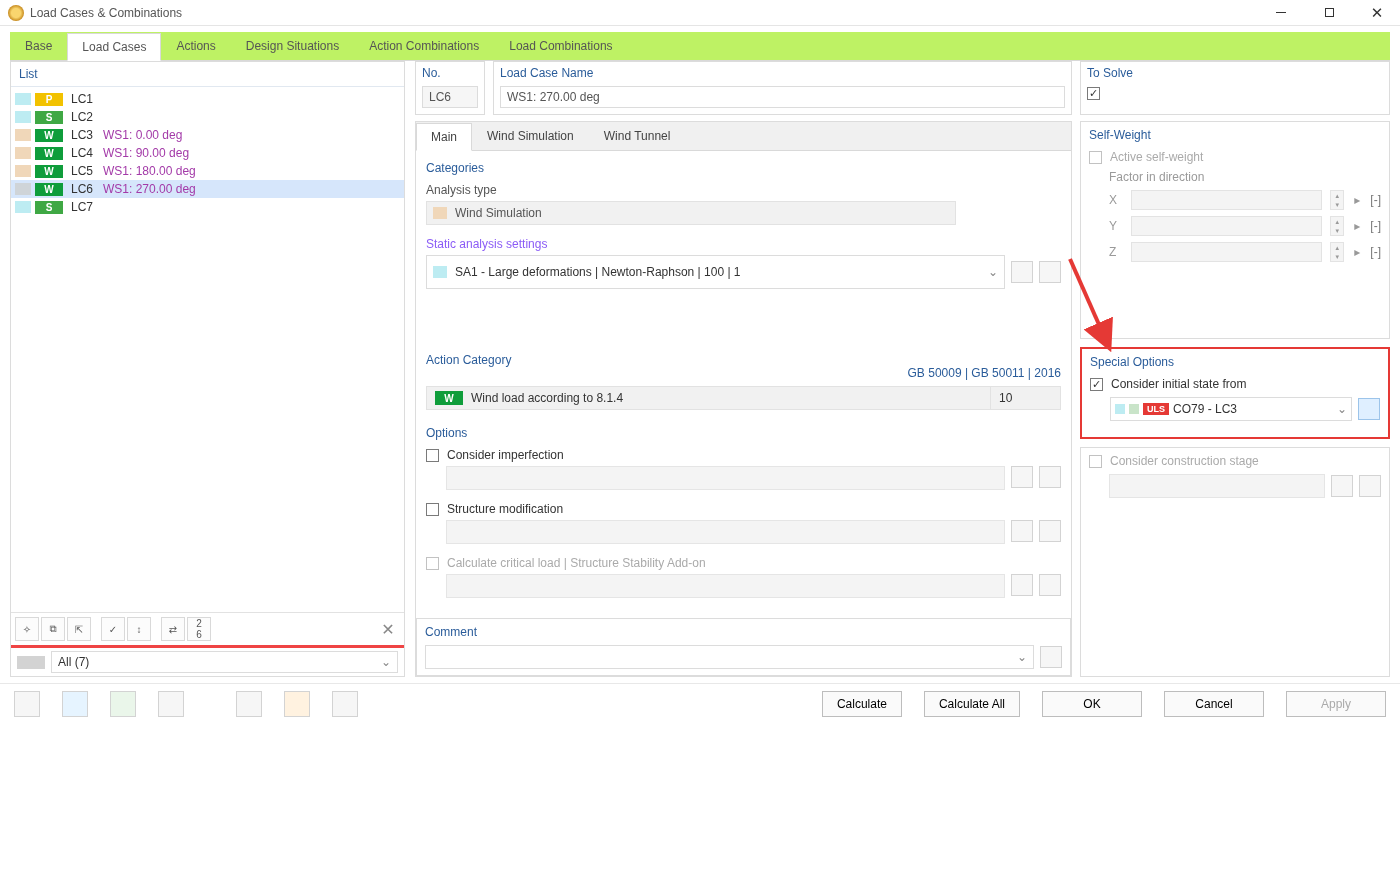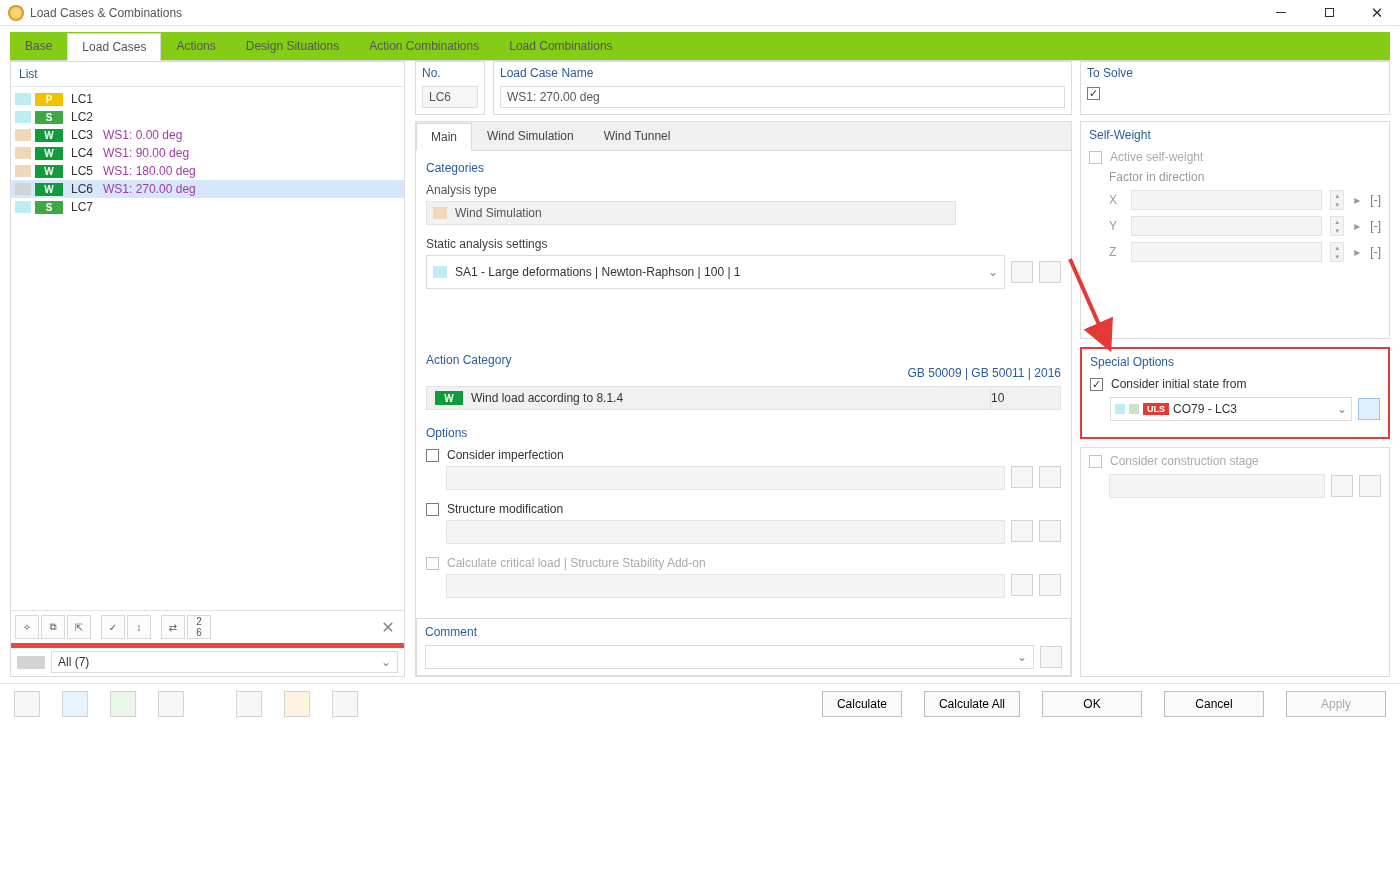--- a/index.html
+++ b/index.html
@@ -6,39 +6,39 @@
 body { margin: 0; background: #fff; color: #333; }
 .window { width: 1400px; height: 724px; display: flex; flex-direction: column; background: #fff; }
 .titlebar { height: 28px; display: flex; align-items: center; padding: 0 8px; border-bottom: 1px solid #e5e5e5; }
 .titlebar .icon { width: 16px; height: 16px; margin-right: 6px; background: radial-gradient(circle,#f9d56e 40%,#c78b1f 70%); border-radius: 50%; }
 .titlebar .title { flex: 1; color: #555; }
 .winbtns { display: flex; gap: 18px; align-items: center; }
 .winbtn { width: 30px; height: 22px; display:flex; align-items:center; justify-content:center; color:#333; }
 .minline { width:10px; height:1px; background:#333; }
 .maxbox { width:9px; height:9px; border:1px solid #333; }
 .xmark { font-size:15px; line-height:1; }
-.tabs-main { display:flex; background:#84cc16; border-bottom:1px solid #d9d9d9; margin:6px 10px 0 10px; }
+.tabs-main { display:flex; background:#bef264; border-bottom:1px solid #d9d9d9; margin:6px 10px 0 10px; }
 .tabs-main .tab { padding:6px 14px; color:#555; border:1px solid transparent; cursor:pointer; }
 .tabs-main .tab.active { background:#fff; border:1px solid #d9d9d9; border-bottom:1px solid #fff; position:relative; top:1px; }
 .content { flex:1; display:flex; gap:10px; padding:0 10px 6px 10px; }
 .leftpanel { width:395px; border:1px solid #dcdcdc; display:flex; flex-direction:column; background:#fff; }
 .panel-hd { color:#2a5c9a; padding:5px 8px; border-bottom:1px solid #e1e8f0; font-weight:500; }
 .list { flex:1; overflow:auto; padding-top:3px; }
 .li { display:flex; align-items:center; height:18px; padding:0 6px 0 4px; gap:4px; }
 .li.sel { background:#d6e6fb; }
 .sw { width:16px; height:12px; }
 .sw.cyan{background:#bdecf2;} .sw.grey{background:#cfd4d8;} .sw.tan{background:#f0d7b9;}
 .badge { width:28px; height:13px; display:flex; align-items:center; justify-content:center; color:#fff; font-size:10px; font-weight:bold; }
 .badge.P{background:#f2c200;} .badge.S{background:#3fa844;} .badge.W{background:#0f9d3b;}
 .lcid{ color:#333; margin-left:4px; width:28px; }
 .lcname{ color:#a33aa8; }
 .left-toolbar { display:flex; align-items:center; padding:4px; border-top:1px solid #e2e2e2; gap:2px; }
 .tbtn { width:24px; height:24px; border:1px solid #d9d9d9; background:#fcfcfc; display:flex; align-items:center; justify-content:center; font-size:10px; color:#555; }
 .tbtn.x { margin-left:auto; border:none; background:none; font-size:16px; color:#888; }
-.filterbar { display:flex; align-items:center; padding:3px 6px; border-top:5px solid #ef4444; }
+.filterbar { display:flex; align-items:center; padding:3px 6px; border-top:3px solid #ef4444; }
 .filterbar .fsw{width:28px;height:13px;background:#d3d3d3;margin-right:6px;}
 .fakecombo { flex:1; border:1px solid #dcdcdc; height:22px; background:#fff; display:flex; align-items:center; padding:0 6px; justify-content:space-between; }
 .fakecombo .chev { color:#888; }
 
 .rightarea { flex:1; display:flex; flex-direction:column; gap:6px; }
 .toprow { display:flex; gap:8px; }
 .fld { border:1px solid #dcdcdc; background:#fff; padding:4px 6px 6px 6px; }
 .fld .lab{ color:#2a5c9a; margin-bottom:6px; }
 .no-fld{width:70px;} .name-fld{flex:1;} .solve-fld{width:310px;}
 .txtbox{border:1px solid #dcdcdc;background:#f6f6f6;height:22px;padding:0 6px;display:flex;align-items:center;color:#555;}
@@ -62,21 +62,21 @@
 .cyan-sw{width:14px;height:12px;background:#bdecf2;margin-right:8px;}
 .whitecombo{background:#fff;border:1px solid #dcdcdc;height:24px;display:flex;align-items:center;padding:16px 6px;}
 .whitecombo .chev{margin-left:auto;color:#888;}
 .rowflex{display:flex;gap:6px;align-items:center;}
 .iconbtn{width:22px;height:22px;border:1px solid #d3d3d3;background:#f6f6f6;}
 .iconbtn.lit{background:#dfefff;border-color:#9cc4ea;}
 .achead{display:flex;color:#2a5c9a;}
 .achead .r{margin-left:auto;margin-top:13px;}
 .wrow{display:flex;align-items:center;background:#f1f1f1;border:1px solid #e2e2e2;height:24px;}
 .wrow .wbadge{width:28px;height:14px;background:#0f9d3b;color:#fff;font-size:10px;font-weight:bold;display:flex;align-items:center;justify-content:center;margin:0 8px;}
-.wrow .num{margin-left:auto;width:70px;text-align:left;border-left:1px solid #e2e2e2;height:100%;display:flex;align-items:center;}
+.wrow .num{margin-left:auto;width:70px;text-align:left;border-left:1px solid #e2e2e2;height:100%;display:flex;align-items:center;padding-left:8px;}
 .optrow{display:flex;align-items:center;gap:8px;margin-bottom:4px;}
 .optrow.dis{color:#aaa;}
 .opt-field{display:flex;gap:6px;margin:0 0 12px 20px;}
 .opt-field .fill{flex:1;background:#f4f4f4;border:1px solid #e5e5e5;height:24px;}
 .sw-row{display:flex;align-items:center;gap:8px;margin-bottom:6px;}
 .sw-row .lab2{width:14px;color:#9a9a9a;}
 .sw-row .spin{flex:1;border:1px solid #e3e3e3;background:#f4f4f4;height:20px;}
 .sw-row .spnbtn{width:14px;height:20px;border:1px solid #e3e3e3;background:#f4f4f4;display:flex;flex-direction:column;}
 .sw-row .spnbtn div{flex:1;display:flex;align-items:center;justify-content:center;font-size:7px;color:#999;}
 .sw-row .arrow{color:#999;padding:0 2px;}
@@ -223,21 +223,21 @@
             <div class="tab">Wind Tunnel</div>
           </div>
           <div class="panelbody">
             <div class="sect">Categories</div>
             <div style="color:#555;margin-bottom:4px">Analysis type</div>
             <div class="greyfield" style="width:530px">
               <div class="tan-sw"></div>
               <span>Wind Simulation</span>
             </div>
             <div style="height:12px"></div>
-            <div style="color:#404040;margin-bottom:4px">Static analysis settings</div>
+            <div style="color:#8b5cf6;margin-bottom:4px">Static analysis settings</div>
             <div class="rowflex">
               <div class="whitecombo" style="flex:1">
                 <div class="cyan-sw"></div>
                 <span>SA1 - Large deformations | Newton-Raphson | 100 | 1</span>
                 <span class="chev">⌄</span>
               </div>
               <div class="iconbtn"></div>
               <div class="iconbtn"></div>
             </div>
 

